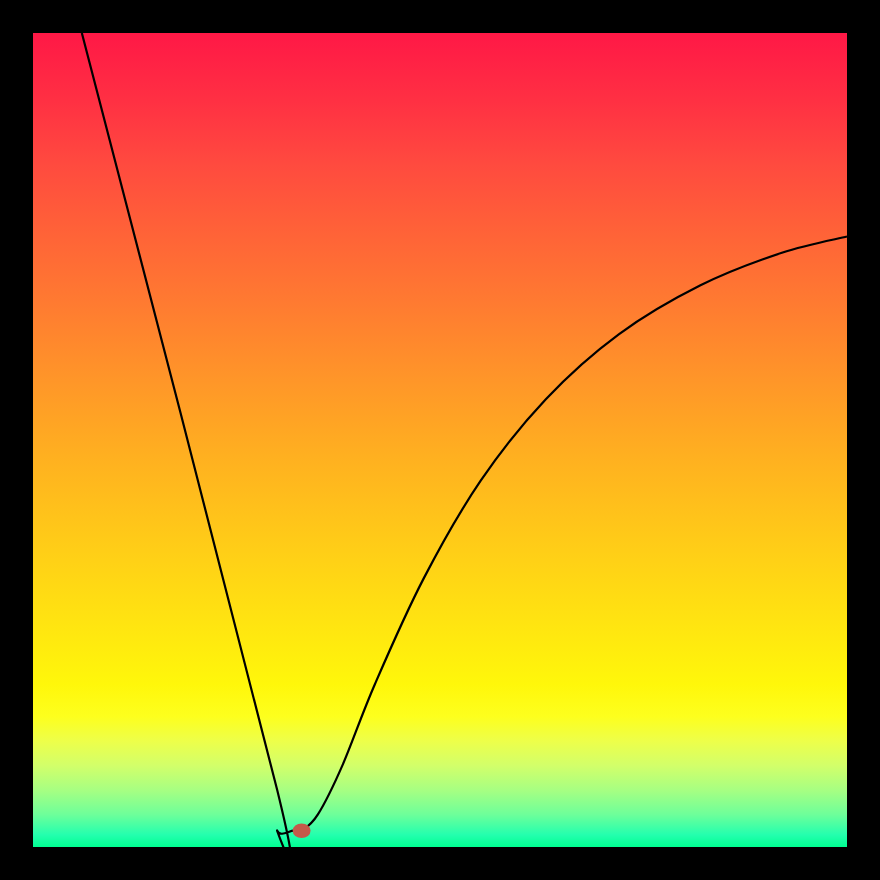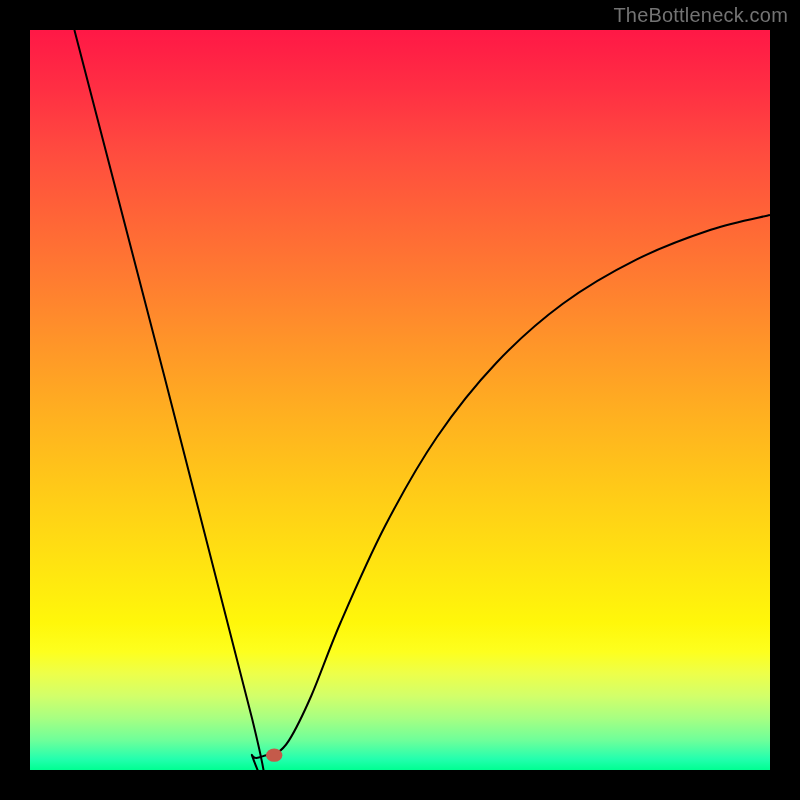--- a/index.html
+++ b/index.html
@@ -75,21 +75,20 @@
   .marker {
     fill: #c45a4a;
     stroke: none;
   }
 </style>
 </head>
 <body>
 
 <div class="container">
 
-  <div class="watermark">TheBottleneck.com</div>
 
   <div class="plot-area">
     <div class="gradient"></div>
 
     <svg class="curve-svg" viewBox="0 0 100 100" preserveAspectRatio="none">
       <path id="curve-path" class="curve-line" vector-effect="non-scaling-stroke" d="M 6 0 C 10 15.5, 26 76.66666666666667, 30 93 C 34 109.33333333333333, 29.666666666666668 97.16666666666667, 30 98 C 30.333333333333332 98.83333333333333, 31.5 98, 32 98 C 32.5 98, 32.5 98.33333333333333, 33 98 C 33.5 97.66666666666667, 34.166666666666664 97.33333333333333, 35 96 C 35.833333333333336 94.66666666666667, 36.833333333333336 92.66666666666667, 38 90 C 39.166666666666664 87.33333333333333, 40.333333333333336 83.83333333333333, 42 80 C 43.666666666666664 76.16666666666667, 45.833333333333336 71.16666666666667, 48 67 C 50.166666666666664 62.833333333333336, 52.5 58.666666666666664, 55 55 C 57.5 51.333333333333336, 60.166666666666664 48, 63 45 C 65.83333333333333 42, 68.83333333333333 39.333333333333336, 72 37 C 75.16666666666667 34.666666666666664, 78.66666666666667 32.666666666666664, 82 31 C 85.33333333333333 29.333333333333332, 89 28, 92 27 C 95 26, 98.66666666666667 25.333333333333332, 100 25 "></path>
       <ellipse id="marker-dot" class="marker" cx="33" cy="98" rx="1.1" ry="0.9" fill="#c45a4a"></ellipse>
     </svg>
   </div>
 

